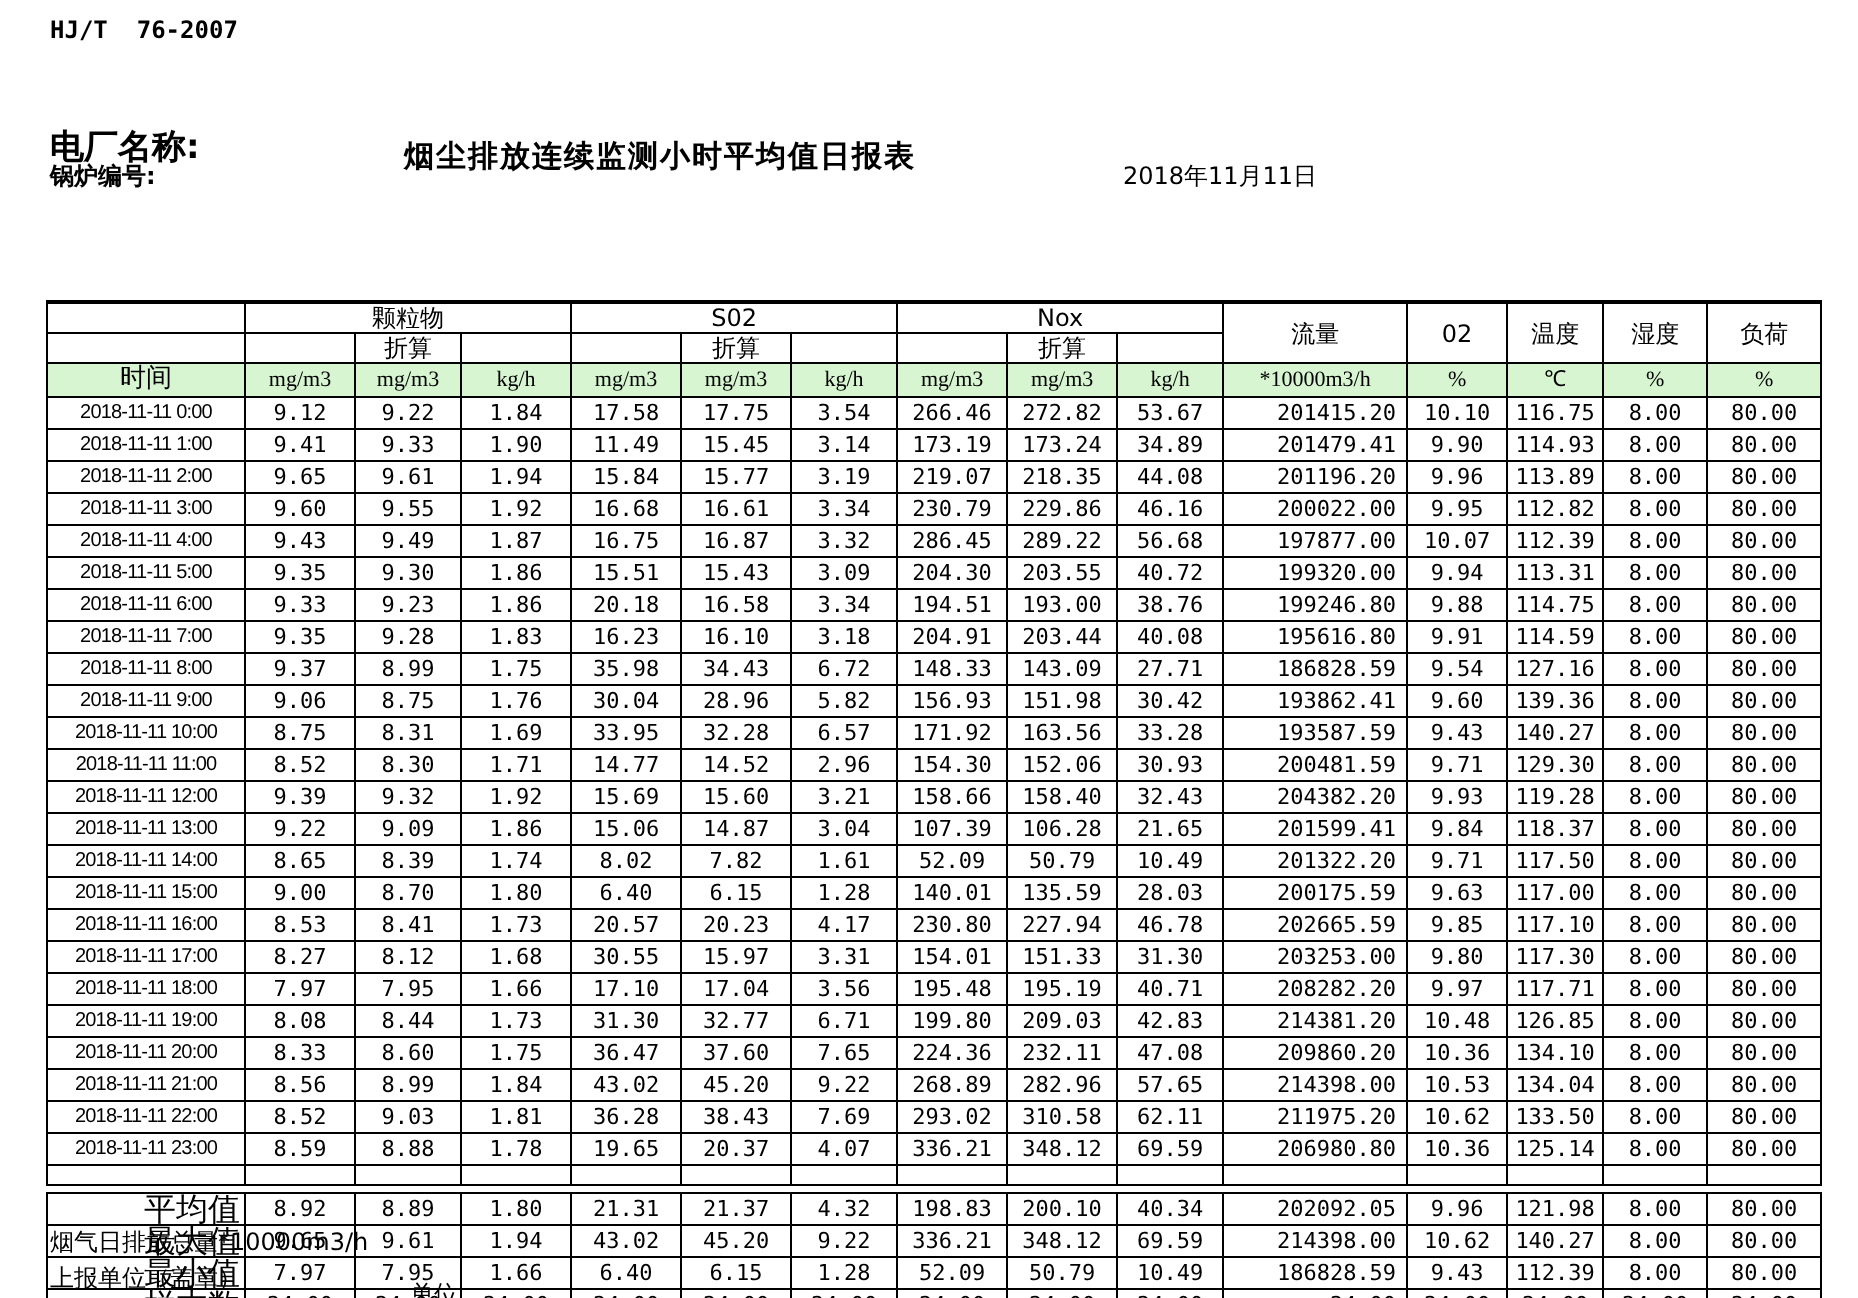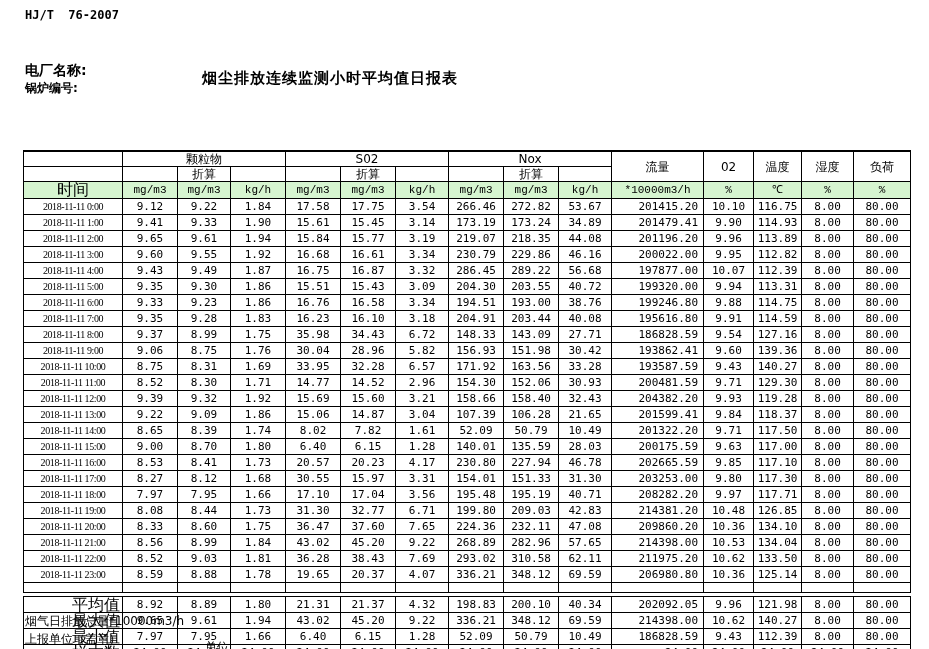--- a/index.html
+++ b/index.html
@@ -3,37 +3,37 @@
 <meta charset="utf-8">
 <style>
   html,body{margin:0;padding:0;background:#fff;}
   #page{position:relative;width:929px;height:649px;background:#ffffff;overflow:hidden;
         font-family:"DejaVu Sans",sans-serif;color:#000;}
 
   .std-no{position:absolute;left:25px;top:8px;font-family:"DejaVu Sans Mono",monospace;
           font-size:12px;font-weight:bold;white-space:pre;}
   .title{position:absolute;left:0;top:26px;width:660px;text-align:center;
          font-size:15px;font-weight:bold;letter-spacing:1px;margin-top:43px;}
-  .plant-label{position:absolute;left:25px;top:62px;font-size:14px;font-weight:bold;text-align:right;}
+  .plant-label{position:absolute;left:25px;top:62px;font-size:17px;font-weight:bold;text-align:right;}
   .boiler-label{position:absolute;left:25px;top:80px;font-size:12px;font-weight:bold;}
   .report-date{position:absolute;left:520px;top:80px;width:180px;text-align:center;font-size:12px;}
 
   table{position:absolute;left:23px;top:112px;width:887px;border-collapse:collapse;
         table-layout:fixed;margin-top:38px;}
   th,td{border:1px solid #000;padding:0;height:15px;line-height:15px;font-size:11px;
         font-weight:normal;text-align:center;white-space:nowrap;overflow:hidden;}
   thead th{font-size:12px;}
   thead tr:first-child th{border-top:2px solid #000;}
   thead tr.r1 th, thead tr.r2 th{height:14px;line-height:14px;}
   thead tr.units th{background:#d6f5d0;height:16px;line-height:16px;}
-  thead tr.units th.unit{font-family:Liberation Mono, monospace;font-size:11px;}
-  thead tr.units th.time-h{font-size:16px;text-align:center;}
+  thead tr.units th.unit{font-family:Liberation Serif, serif;font-size:11px;}
+  thead tr.units th.time-h{font-size:13px;text-align:center;}
 
   td.num{font-family:"DejaVu Sans Mono",monospace;font-size:11px;}
-  td.time{font-family:Liberation Serif, serif;font-size:10px;letter-spacing:-0.4px;}
+  td.time{font-family:Liberation Sans, sans-serif;font-size:10px;letter-spacing:-0.4px;}
   td.flow{text-align:right;padding-right:5px;}
   td.slabel{font-size:16px;text-align:right;padding-right:2px;}
   tr.blank td{height:9px;line-height:9px;}
   tr.sep td{border-left:none;border-right:none;height:3px;line-height:3px;}
   tr.total td.total-first{border-left:none;position:relative;}
   tr.total td.total-first span{position:absolute;right:2px;top:0;line-height:15px;
         font-size:12px;white-space:nowrap;}
 
   .flue-total{position:absolute;left:25px;top:613px;font-size:12px;}
   .report-unit{position:absolute;left:25px;top:631px;font-size:12px;}
@@ -41,20 +41,21 @@
 </style>
 </head>
 <body>
 
 <div id="page">
 
   <div class="std-no">HJ/T  76-2007</div>
   <div class="title">烟尘排放连续监测小时平均值日报表</div>
   <div class="plant-label">电厂名称:</div>
   <div class="boiler-label">锅炉编号:</div>
+  <div class="report-date">2018年11月11日</div>
 
   <table>
     <colgroup>
       <col style="width:99px">
         <col style="width:55px">
         <col style="width:53px">
         <col style="width:55px">
       <col style="width:55px">
         <col style="width:55px">
         <col style="width:53px">
@@ -125,21 +126,21 @@
           <td class="num">10.10</td>
           <td class="num">116.75</td>
           <td class="num">8.00</td>
           <td class="num">80.00</td>
         </tr>
         <tr>
           <td class="time">2018-11-11  1:00</td>
           <td class="num">9.41</td>
           <td class="num">9.33</td>
           <td class="num">1.90</td>
-          <td class="num">15.61</td>
+          <td class="num">11.49</td>
           <td class="num">15.45</td>
           <td class="num">3.14</td>
           <td class="num">173.19</td>
           <td class="num">173.24</td>
           <td class="num">34.89</td>
           <td class="num flow">201479.41</td>
           <td class="num">9.90</td>
           <td class="num">114.93</td>
           <td class="num">8.00</td>
           <td class="num">80.00</td>
@@ -210,21 +211,21 @@
           <td class="num">9.94</td>
           <td class="num">113.31</td>
           <td class="num">8.00</td>
           <td class="num">80.00</td>
         </tr>
         <tr>
           <td class="time">2018-11-11  6:00</td>
           <td class="num">9.33</td>
           <td class="num">9.23</td>
           <td class="num">1.86</td>
-          <td class="num">16.76</td>
+          <td class="num">20.18</td>
           <td class="num">16.58</td>
           <td class="num">3.34</td>
           <td class="num">194.51</td>
           <td class="num">193.00</td>
           <td class="num">38.76</td>
           <td class="num flow">199246.80</td>
           <td class="num">9.88</td>
           <td class="num">114.75</td>
           <td class="num">8.00</td>
           <td class="num">80.00</td>

